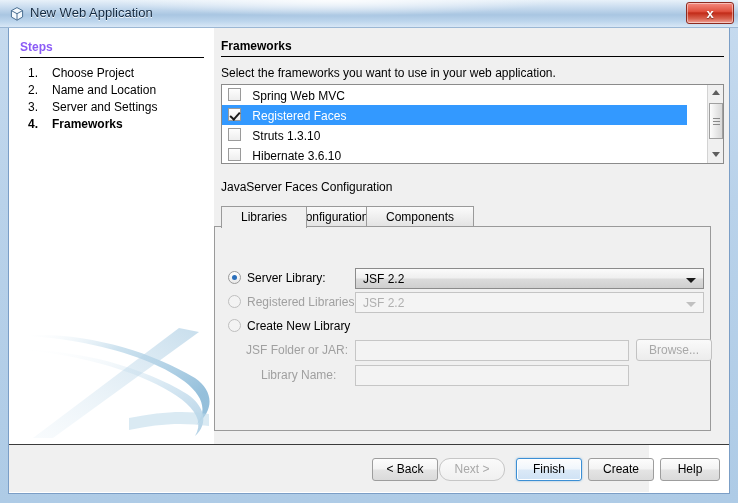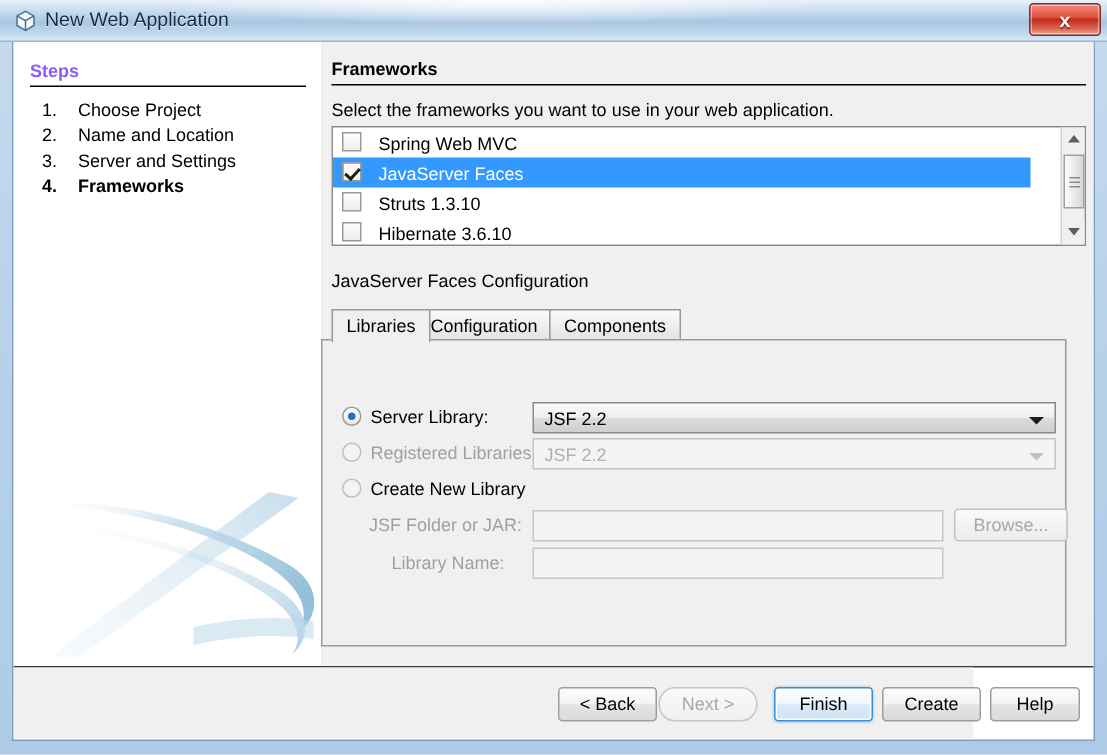--- a/index.html
+++ b/index.html
@@ -167,21 +167,21 @@
 
   
   #jsf-config-label {
     position: absolute; left: 7px; top: 152px; font-size: 12px; color: #000;
   }
 
   
   #tabstrip { position: absolute; left: 7px; top: 178px; height: 21px; }
   .tab {
     position: absolute; top: 0; height: 21px; line-height: 20px;
-    padding: 0 9px; font-size: 12px; color: #000;
+    padding: 0 19px; font-size: 12px; color: #000;
     border: 1px solid #9a9a9a; border-bottom: none;
     background: linear-gradient(180deg,#fbfbfb,#e2e2e2);
     cursor: pointer; white-space: nowrap;
   }
   .tab.active {
     background: #f0f0f0; z-index: 3; height: 22px;
   }
   #tabpanel {
     position: absolute; left: 0; top: 198px; width: 497px; height: 205px;
     background: #f0f0f0; border: 1px solid #9a9a9a;
@@ -352,21 +352,21 @@
       <div id="fw-list-box">
         <div id="fw-list">
 
           <div class="fw-row">
             <span class="fw-cb"></span>
             <span class="fw-label">Spring Web MVC</span>
           </div>
 
           <div class="fw-row selected">
             <span class="fw-cb checked"></span>
-            <span class="fw-label">JavaServer Faces</span>
+            <span class="fw-label">Registered Faces</span>
           </div>
 
           <div class="fw-row">
             <span class="fw-cb"></span>
             <span class="fw-label">Struts 1.3.10</span>
           </div>
 
           <div class="fw-row">
             <span class="fw-cb"></span>
             <span class="fw-label">Hibernate 3.6.10</span>

